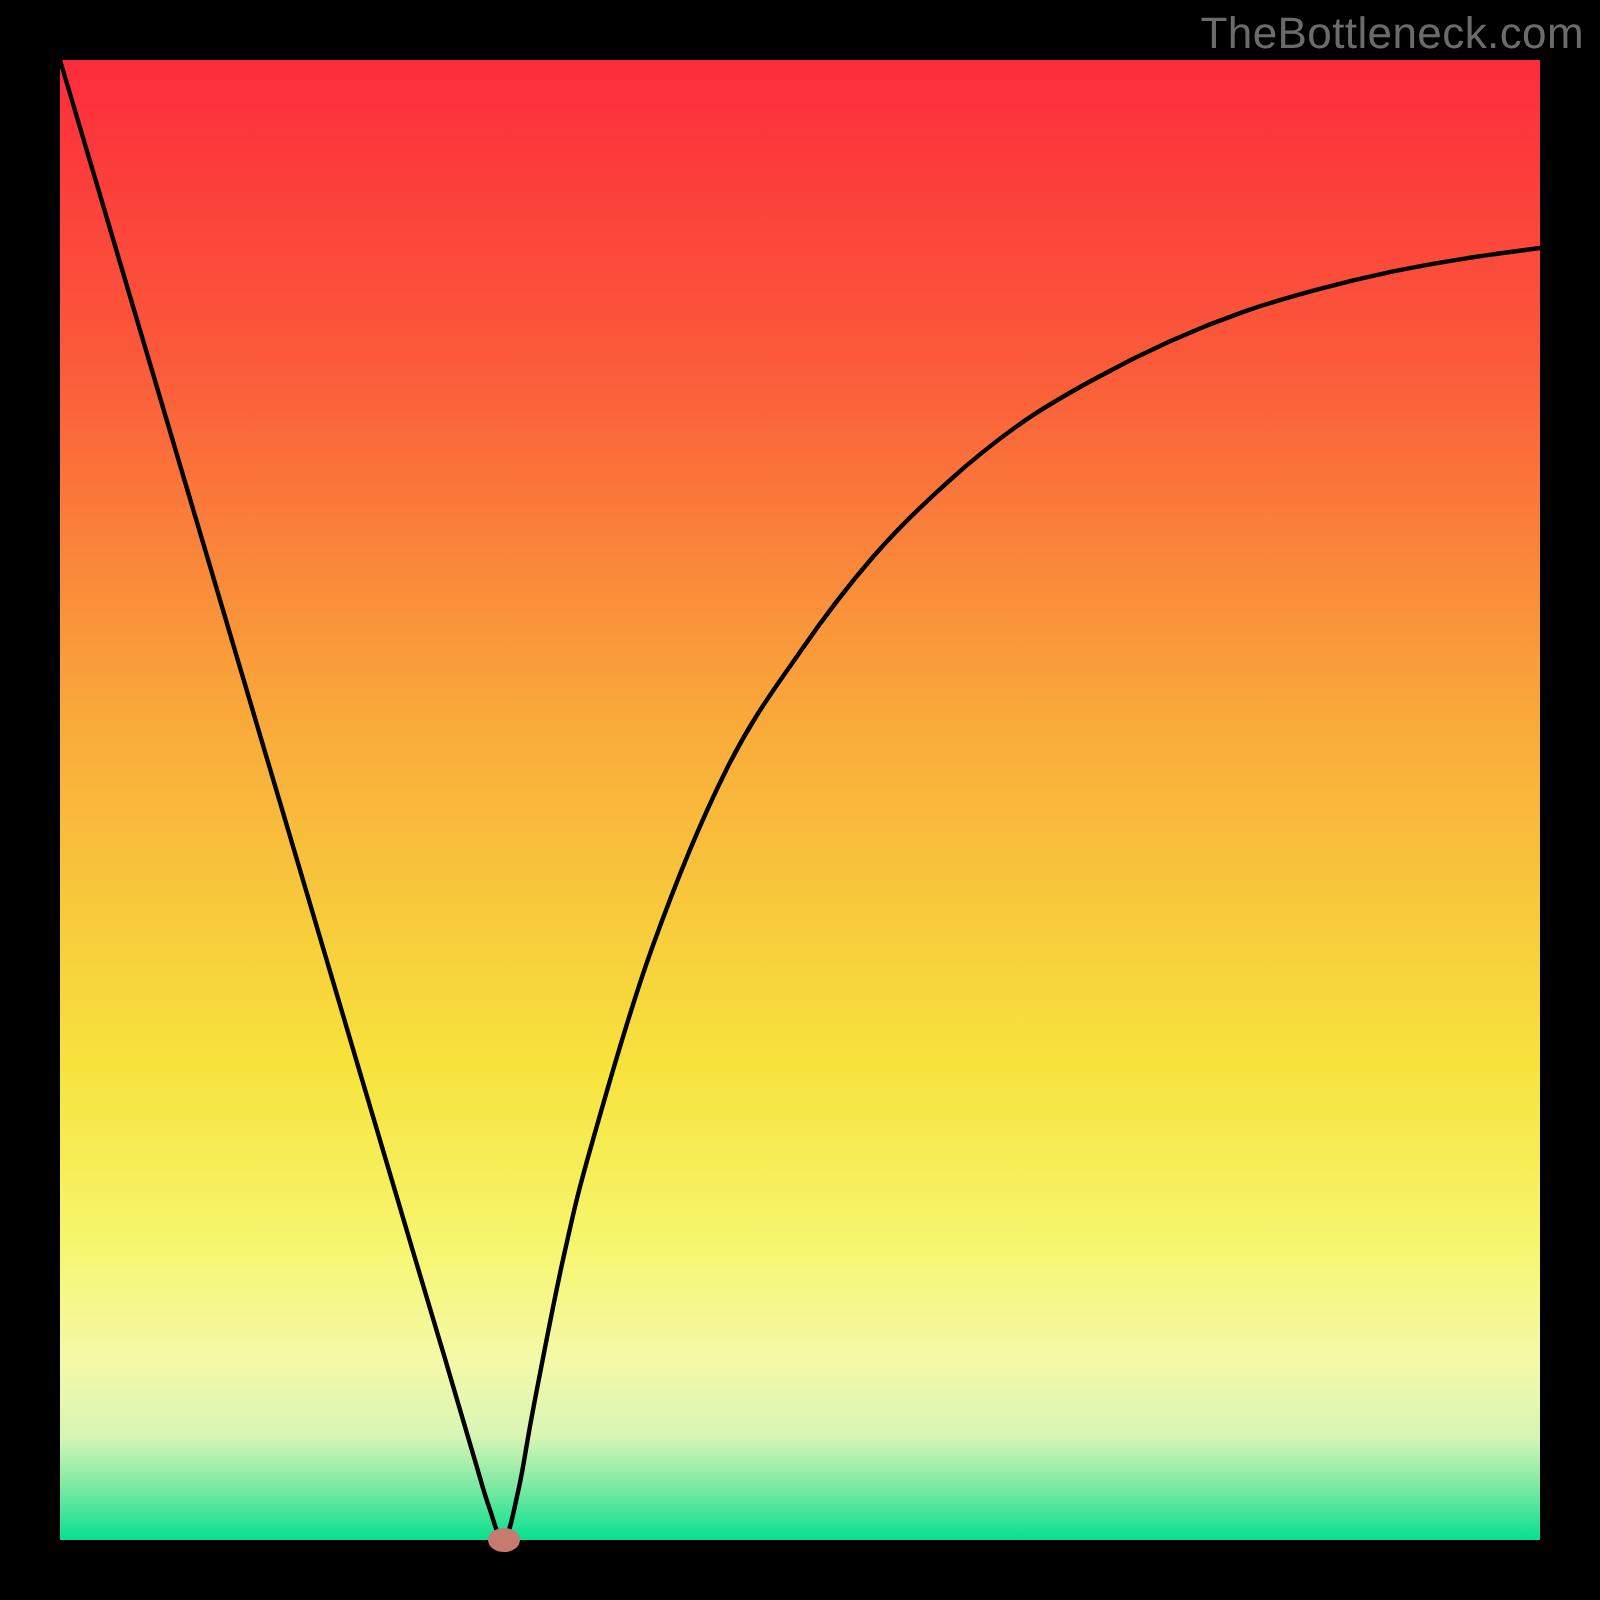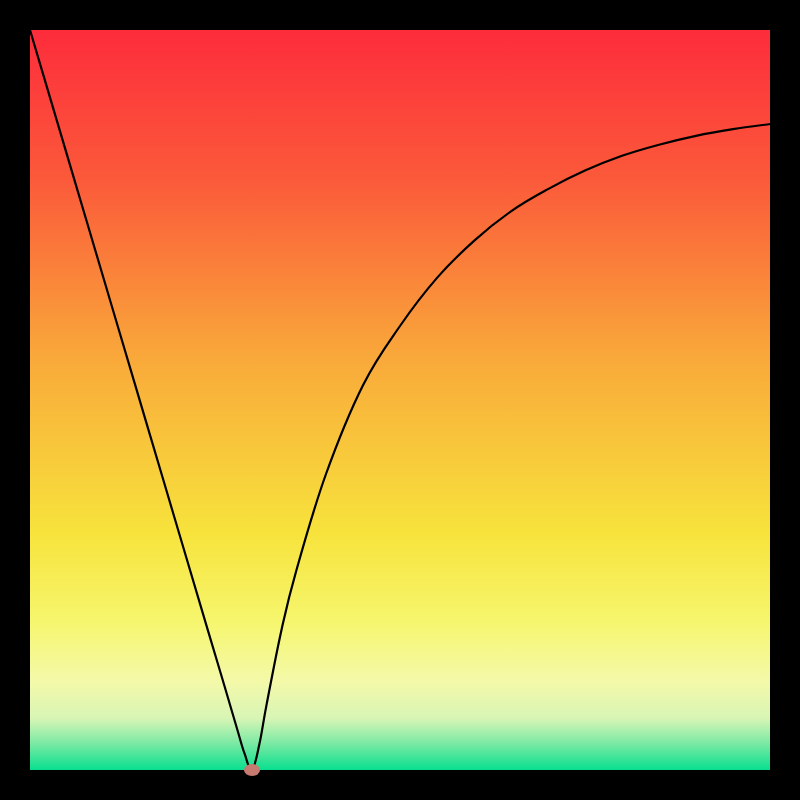--- a/index.html
+++ b/index.html
@@ -54,13 +54,14 @@
 </head>
 <body>
 
 <div class="outer">
   <div class="plot" id="plot" style="background: linear-gradient(rgb(253, 44, 60) 0%, rgb(251, 89, 58) 20%, rgb(249, 171, 58) 45%, rgb(247, 227, 60) 68%, rgb(246, 246, 110) 80%, rgb(244, 249, 169) 88%, rgb(216, 245, 181) 93%, rgb(120, 233, 163) 96.5%, rgb(8, 223, 143) 100%);">
     <svg class="curve" viewBox="0 0 740 740" preserveAspectRatio="none">
       <path id="curvePath" d="M 0 0 C 5.328 17.981999999999996, 18.944000000000003 63.935999999999964, 29.6 99.89999999999998 C 40.256 135.86399999999998, 48.544000000000004 163.83600000000007, 59.2 199.80000000000007 C 69.856 235.76400000000007, 78.14399999999999 263.73600000000005, 88.8 299.70000000000005 C 99.456 335.66400000000004, 107.744 363.63599999999997, 118.4 399.59999999999997 C 129.056 435.56399999999996, 137.344 463.536, 148 499.5 C 158.656 535.4639999999999, 169.608 572.4936, 177.6 599.4 C 185.59199999999998 626.3063999999999, 187.072 630.998, 192.4 648.98 C 197.728 666.962, 203.204 685.8467999999999, 207.20000000000002 699.3 C 211.19600000000003 712.7532, 211.936 716.394, 214.6 723.72 C 217.26399999999998 731.046, 219.33599999999998 741.7316, 222 740 C 224.66400000000002 738.2684, 226.736 726.0880000000001, 229.4 714.1 C 232.06400000000002 702.112, 232.804 694.0459999999999, 236.8 673.4 C 240.79600000000002 652.754, 246.27200000000002 623.376, 251.60000000000002 599.4 C 256.928 575.424, 258.40799999999996 568.172, 266.4 540.2 C 274.392 512.2280000000001, 284.012 477.3, 296 444 C 307.988 410.7, 319.68 381.84, 333 355.2 C 346.32 328.56, 356.68 315.314, 370 296 C 383.32 276.686, 393.68000000000006 263.21799999999996, 407.00000000000006 247.89999999999998 C 420.32000000000005 232.58199999999997, 430.68 222.88799999999998, 444 210.89999999999998 C 457.32 198.91199999999998, 467.68 190.62399999999994, 481 181.29999999999995 C 494.32 171.97599999999997, 504.68 166.42600000000004, 518 159.10000000000002 C 531.32 151.774, 541.68 146.5939999999999, 555 140.5999999999999 C 568.32 134.6059999999999, 578.68 130.46200000000005, 592 125.80000000000007 C 605.32 121.13800000000009, 615.68 118.29640000000005, 629 114.70000000000005 C 642.32 111.10360000000004, 652.68 108.61720000000007, 666 105.82000000000005 C 679.32 103.02280000000003, 689.68 101.29119999999998, 703 99.15999999999997 C 716.32 97.02879999999996, 733.34 94.9124, 740 93.98000000000002" fill="none" stroke="#000000" stroke-width="2.2"></path>
     </svg>
     <div class="marker" id="marker" style="left: 222px; top: 740px; background: rgb(199, 122, 111);"></div>
   </div>
+  <div class="watermark">TheBottleneck.com</div>
 </div>
 
 </body></html>

